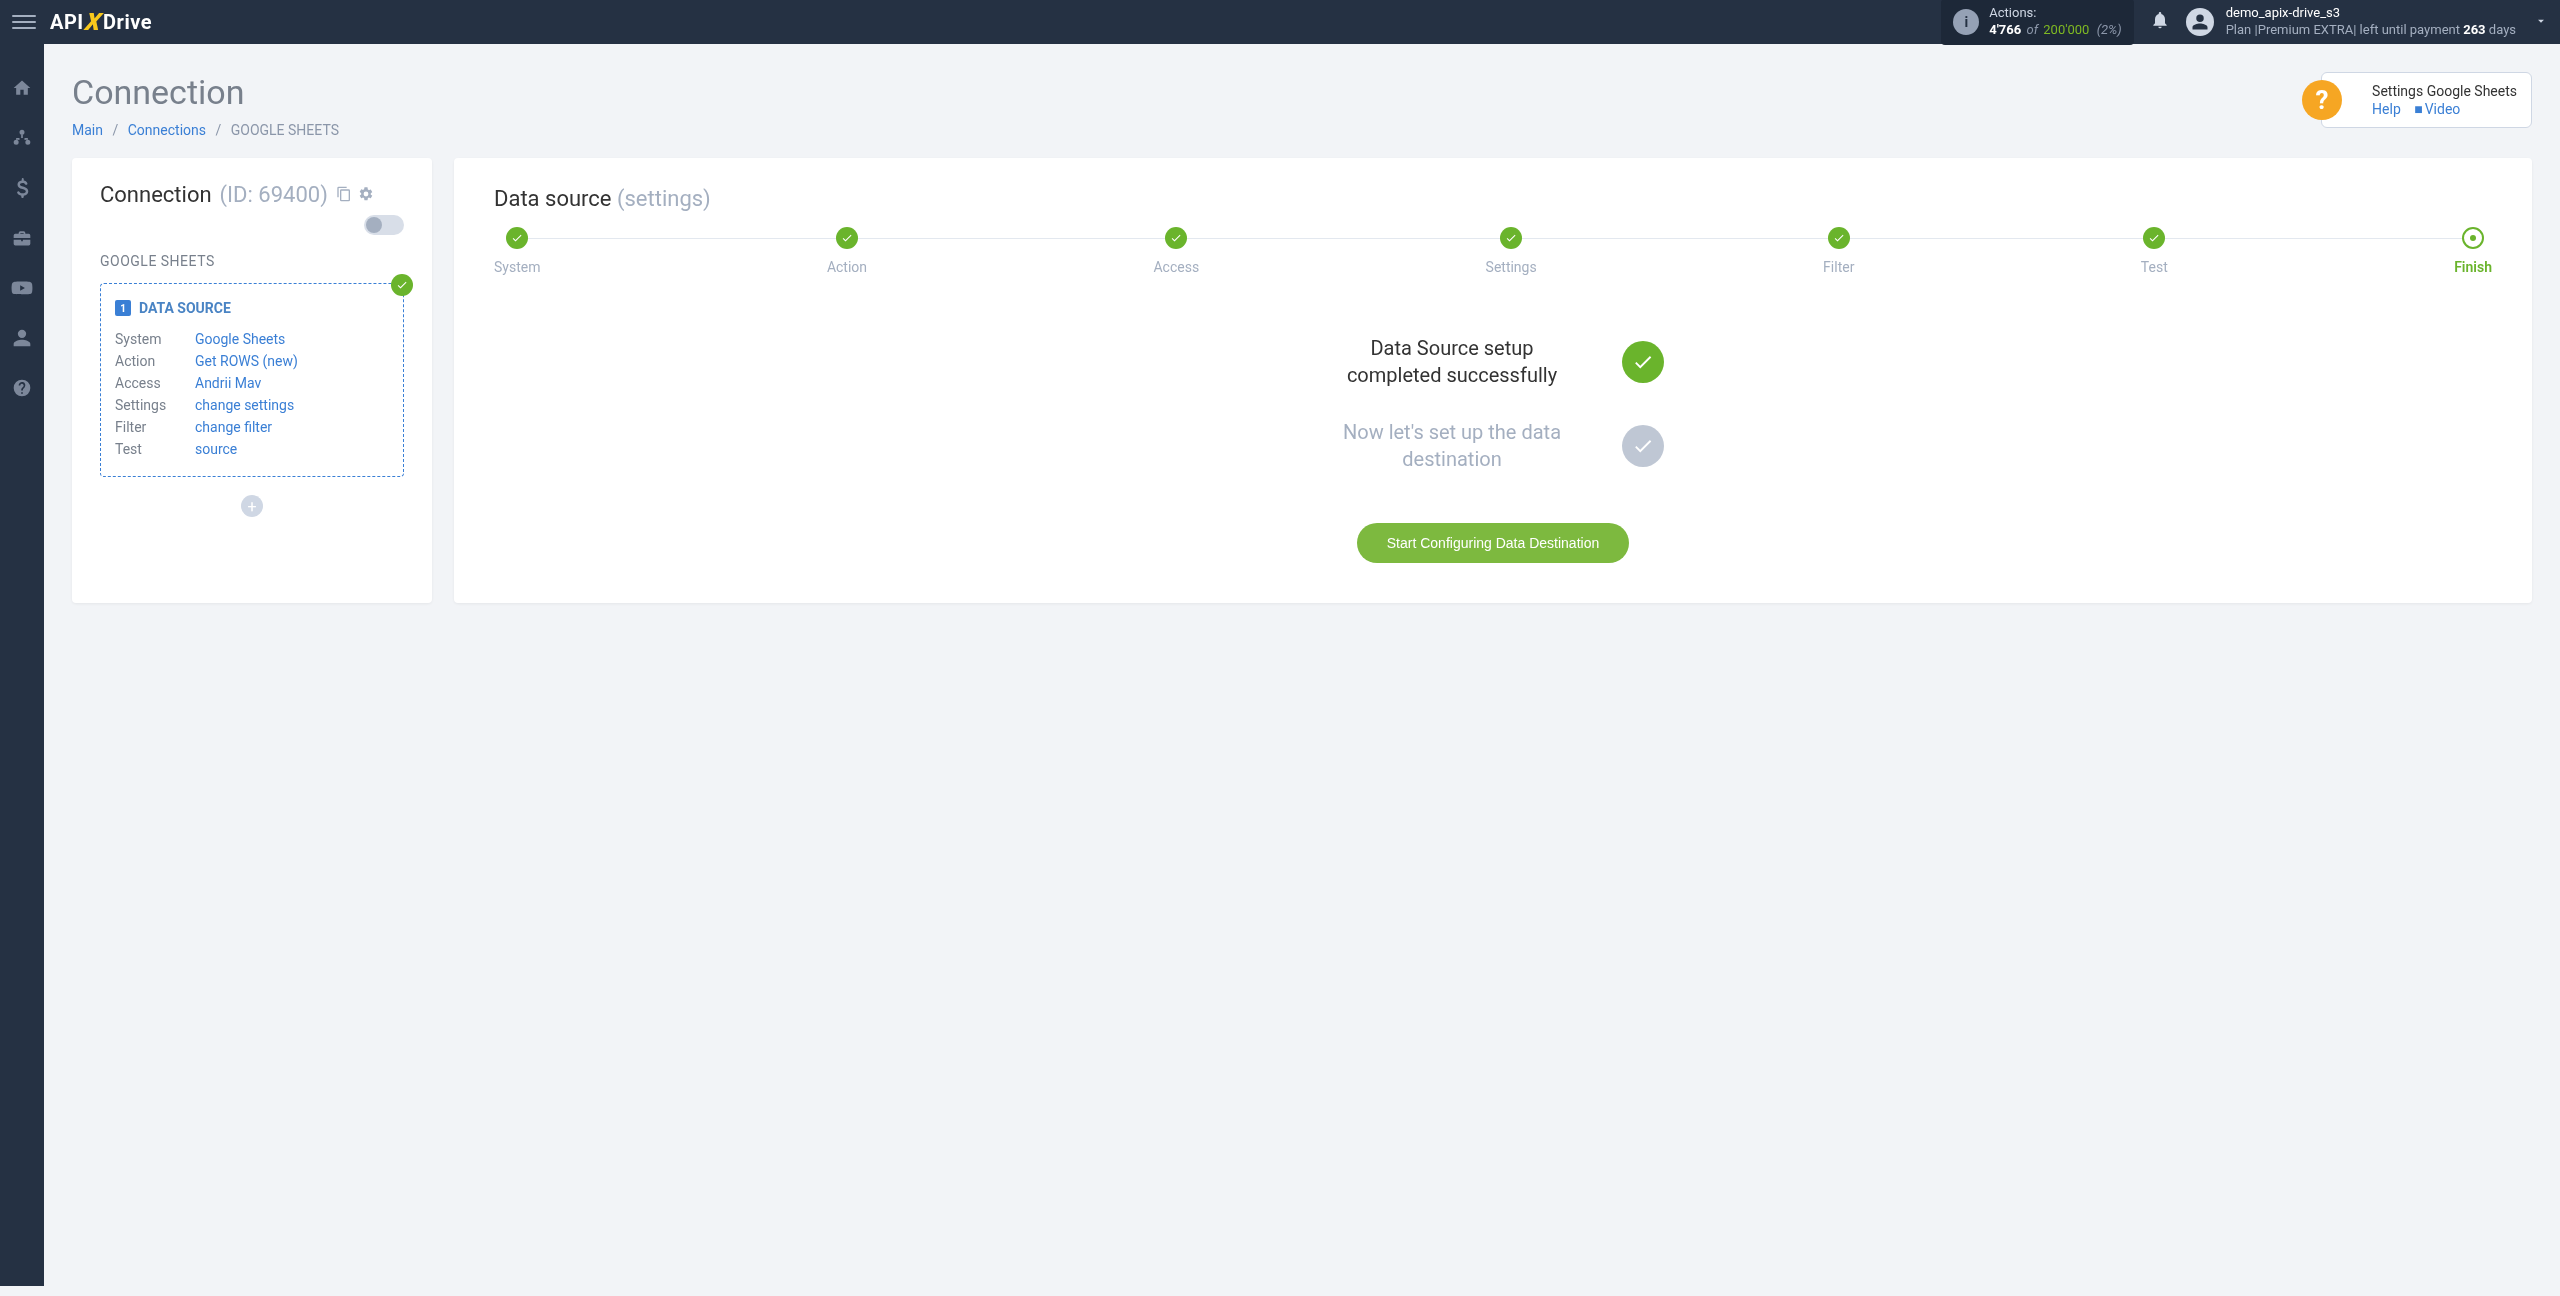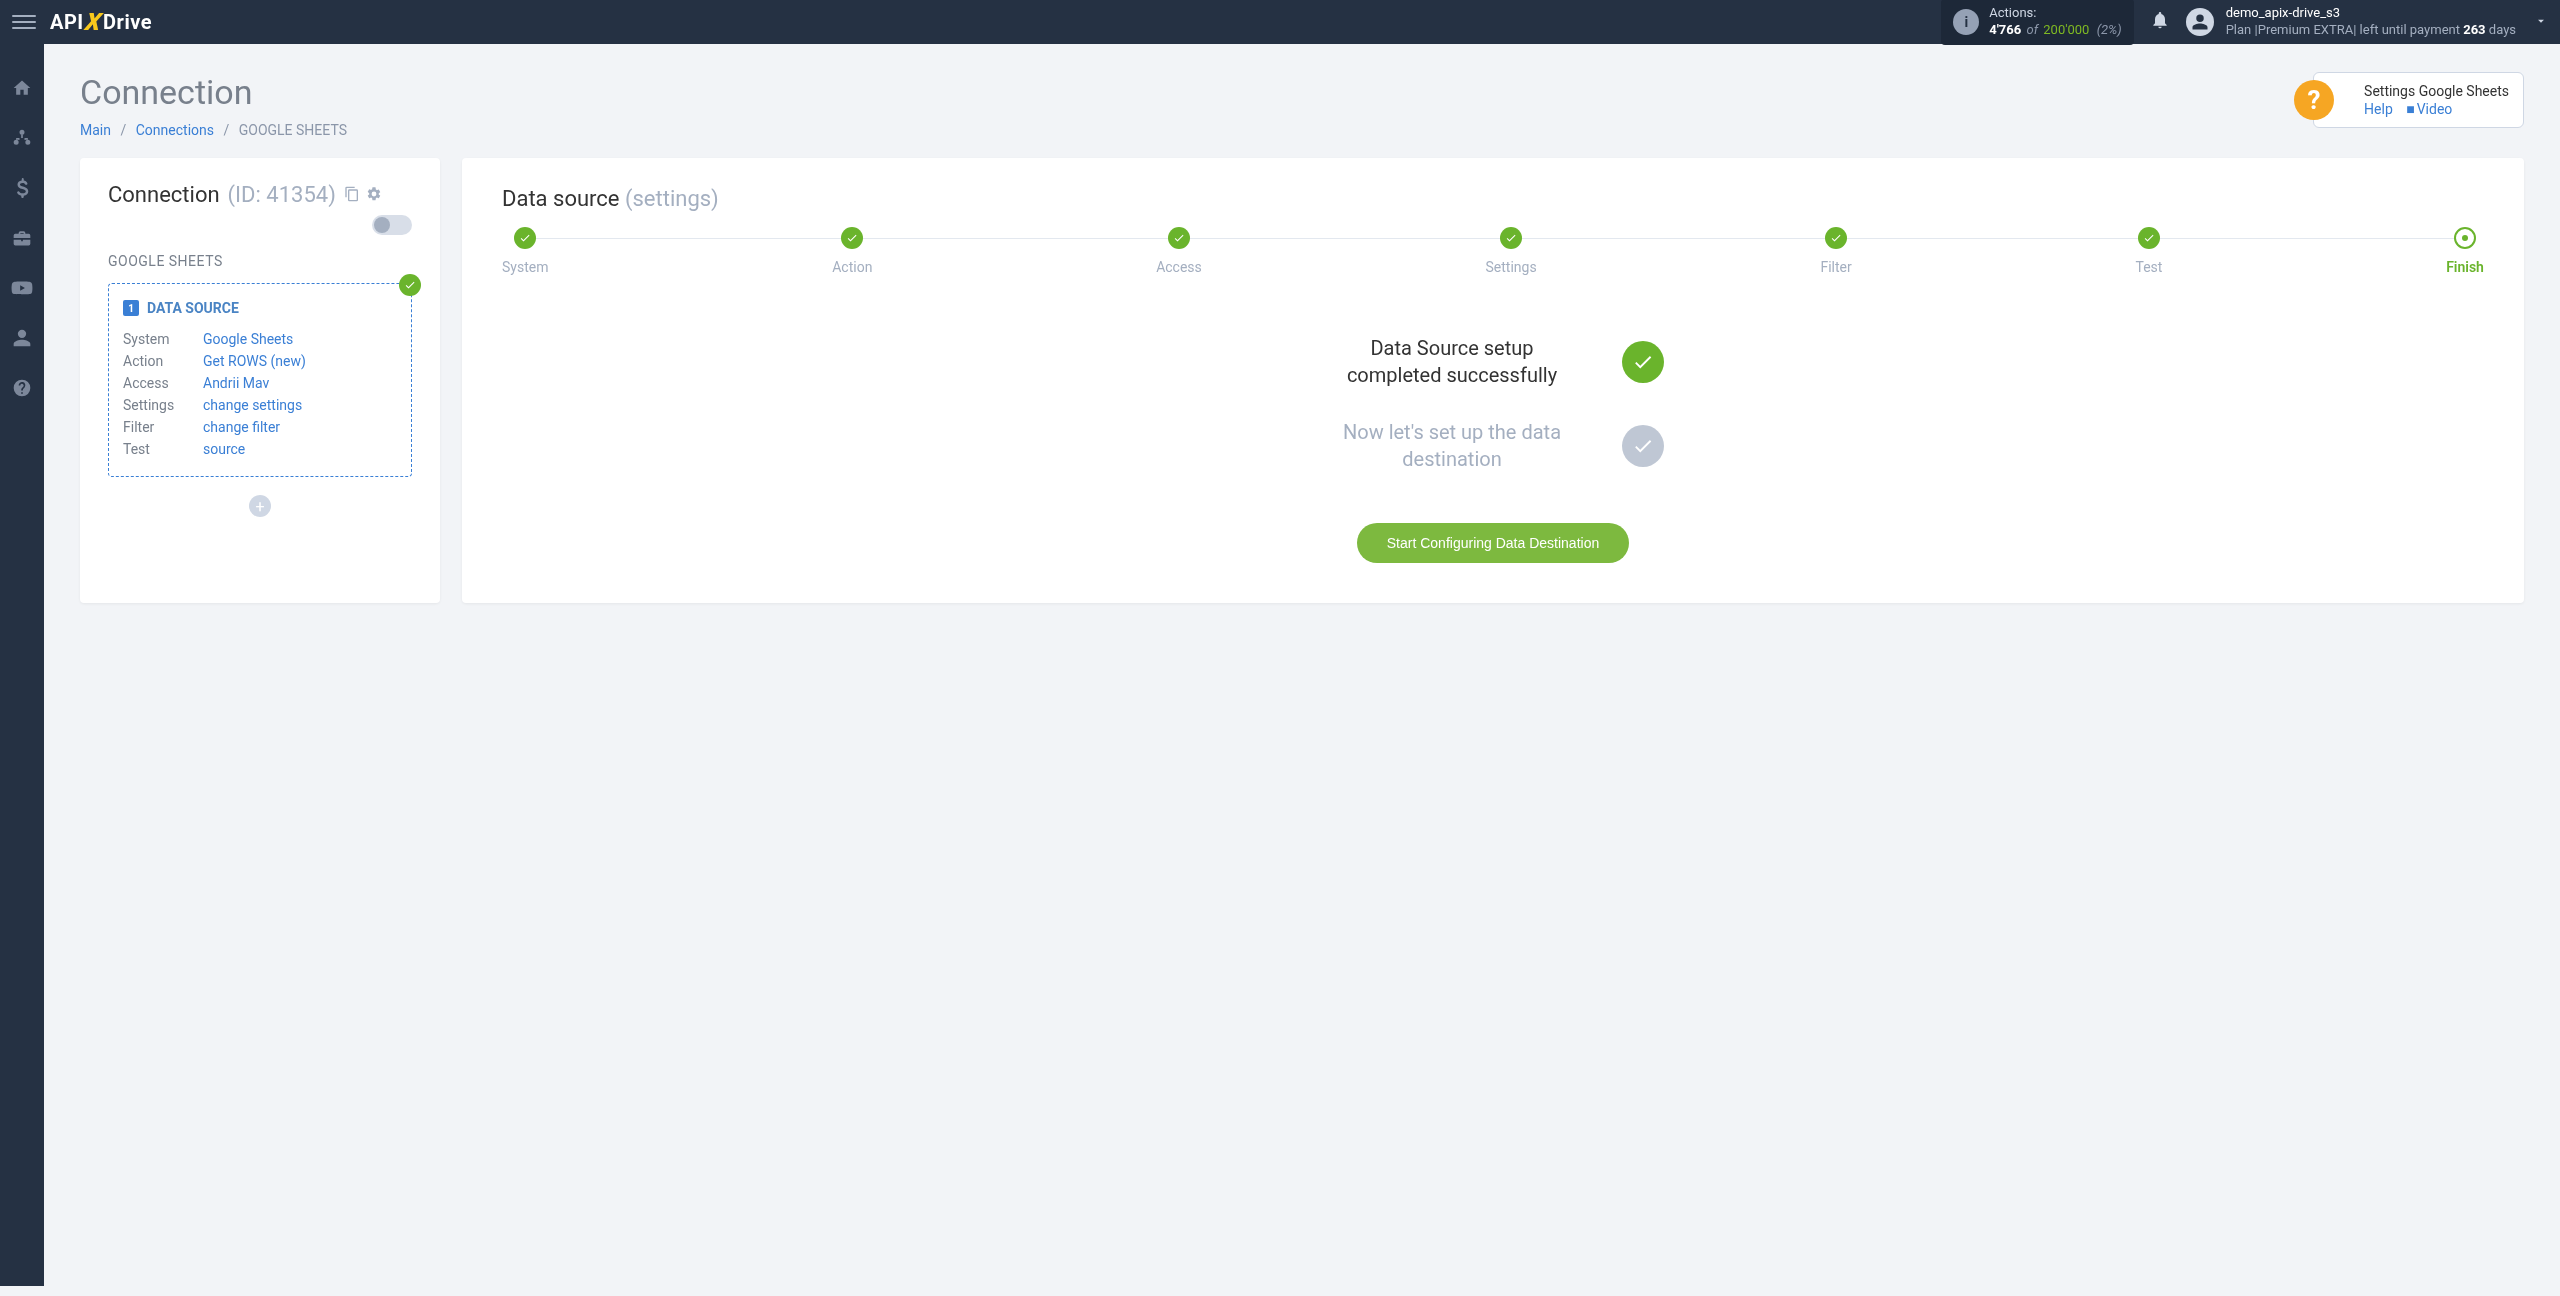--- a/index.html
+++ b/index.html
@@ -25,21 +25,21 @@
 .avatar { width: 28px; height: 28px; border-radius: 50%; background: #cfd7e4; display: flex; align-items: center; justify-content: center; }
 .avatar svg { fill: #253143; }
 .user-text { font-size: 13px; line-height: 1.3; }
 .user-text .name { color: #fff; }
 .user-text .plan { color: #a4afc0; }
 .user-text .plan b { color: #fff; font-weight: 700; }
 .chevron { color: #cfd7e4; margin-left: 6px; }
 .shell { display: flex; min-height: calc(100vh - 54px); }
 .sidebar { width: 44px; background: #253143; display: flex; flex-direction: column; align-items: center; padding-top: 30px; gap: 22px; }
 .sidebar .item { color: #7c879a; cursor: pointer; display: flex; align-items: center; justify-content: center; width: 44px; height: 28px; }
-.content { flex: 1; padding: 28px 36px; }
+.content { flex: 1; padding: 28px 28px; }
 .page-head { display: flex; align-items: flex-start; justify-content: space-between; margin-bottom: 20px; }
 .page-title { font-size: 34px; color: #78808c; font-weight: 400; margin-bottom: 10px; }
 .breadcrumbs { font-size: 14px; color: #8b96a9; }
 .breadcrumbs a { color: #3a7fd5; text-decoration: none; }
 .breadcrumbs .sep { margin: 0 6px; color: #8b96a9; }
 .help-box { background: #fff; border: 1px solid #cfd7e4; border-radius: 6px; padding: 10px 14px 10px 50px; position: relative; font-size: 14px; }
 .help-box .qmark { position: absolute; left: -20px; top: 50%; transform: translateY(-50%); width: 40px; height: 40px; border-radius: 50%; background: #f6a623; color: #fff; font-size: 26px; font-weight: 700; display: flex; align-items: center; justify-content: center; }
 .help-box .title { color: #333; }
 .help-box .links { margin-top: 2px; }
 .help-box .links a { color: #3a7fd5; text-decoration: none; margin-right: 10px; }
@@ -201,21 +201,21 @@
           <a href="#">Help</a>
           <a href="#" class="video-link"><span class="cam">■</span><span>Video</span></a>
         </div>
       </div>
     </div>
 
     <div class="cols">
       <div class="card left-card">
         <div class="conn-head">
           <span class="name">Connection</span>
-          <span class="id">(ID: 41354)</span>
+          <span class="id">(ID: 69400)</span>
           <span class="icons">
             <span><svg width="16" height="16" viewBox="0 0 24 24" fill="currentColor">
                   <path d="M16 1H4a2 2 0 0 0-2 2v14h2V3h12zm3 4H8a2 2 0 0 0-2 2v14a2 2 0 0 0 2 2h11a2 2 0 0 0 2-2V7a2 2 0 0 0-2-2zm0 16H8V7h11z"></path>
                 </svg></span>
             <span><svg width="16" height="16" viewBox="0 0 24 24" fill="currentColor">
                   <path d="M19.14 12.94a7.14 7.14 0 0 0 .05-.94 7.14 7.14 0 0 0-.05-.94l2.03-1.58a.5.5 0 0 0 .12-.64l-1.92-3.32a.5.5 0 0 0-.61-.22l-2.39.96a7.03 7.03 0 0 0-1.62-.94l-.36-2.54A.5.5 0 0 0 13.9 2h-3.84a.5.5 0 0 0-.49.42l-.36 2.54c-.58.24-1.12.55-1.62.94l-2.39-.96a.5.5 0 0 0-.61.22L2.67 8.48a.5.5 0 0 0 .12.64l2.03 1.58a7.14 7.14 0 0 0-.05.94c0 .32.02.63.05.94l-2.03 1.58a.5.5 0 0 0-.12.64l1.92 3.32c.14.24.43.34.61.22l2.39-.96c.5.39 1.04.7 1.62.94l.36 2.54a.5.5 0 0 0 .49.42h3.84a.5.5 0 0 0 .49-.42l.36-2.54c.58-.24 1.12-.55 1.62-.94l2.39.96c.18.12.47.02.61-.22l1.92-3.32a.5.5 0 0 0-.12-.64zM12 15.6A3.6 3.6 0 1 1 15.6 12 3.6 3.6 0 0 1 12 15.6z"></path>
                 </svg></span>
           </span>
           <div class="toggle"></div>
         </div>

